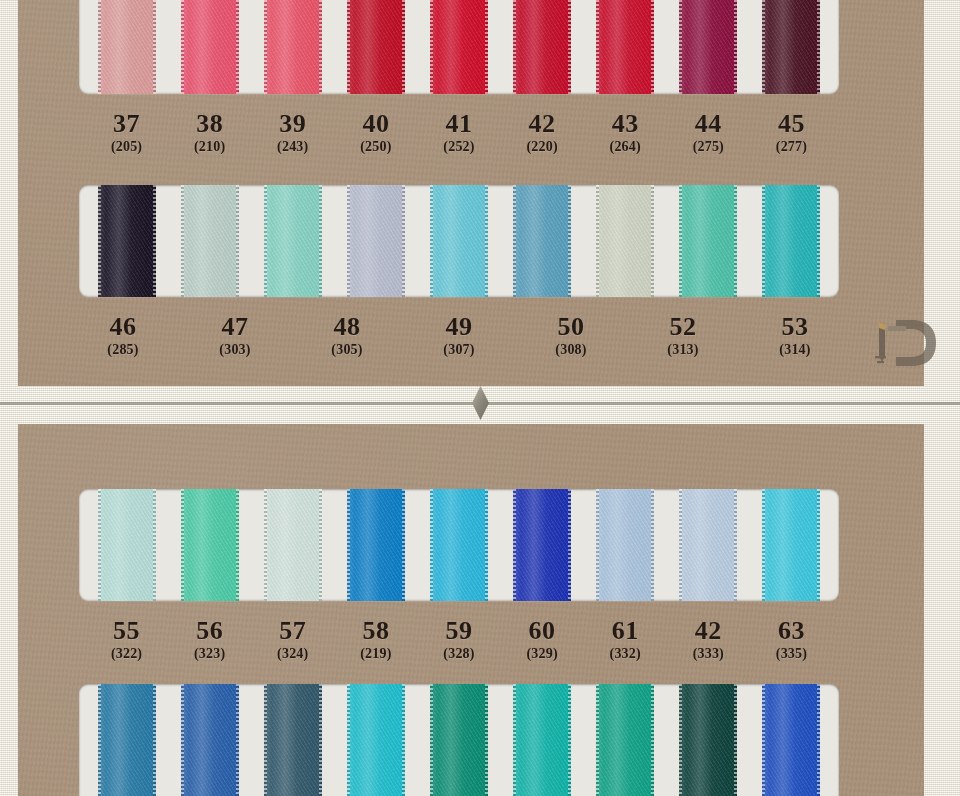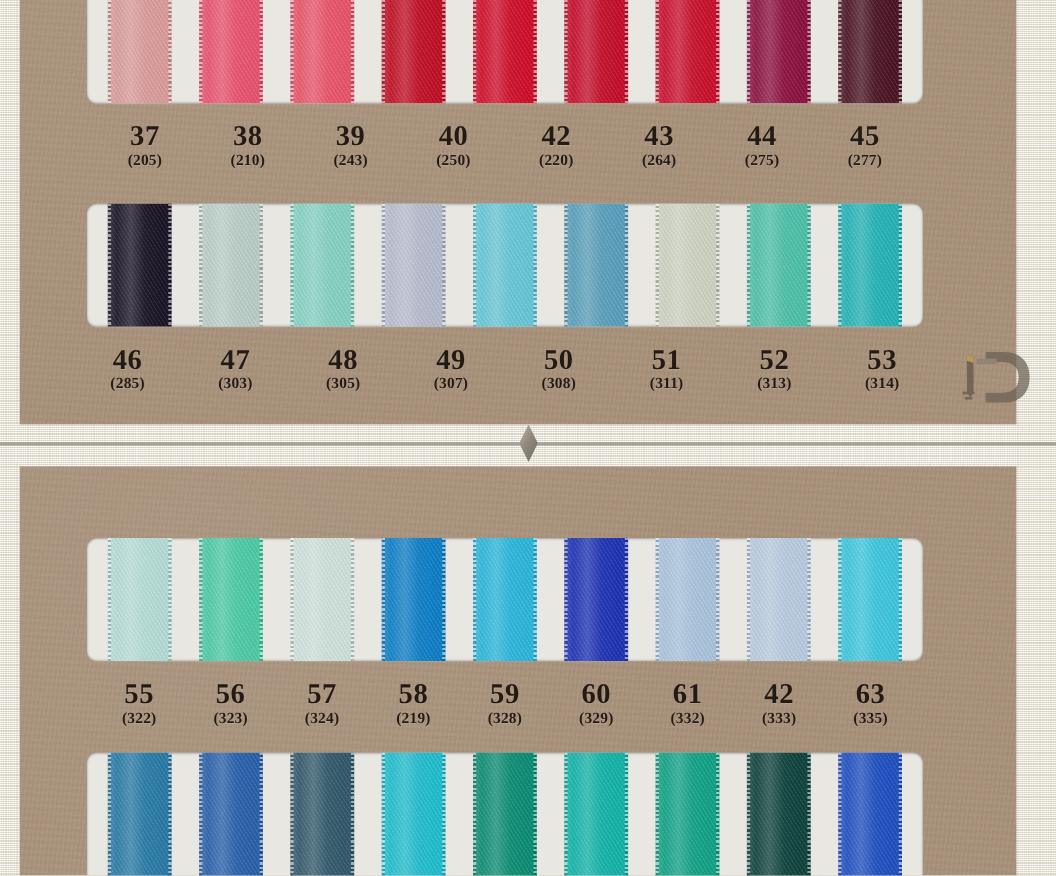--- a/index.html
+++ b/index.html
@@ -226,20 +226,24 @@
       </div>
       <div class="cell">
         <div class="num">39</div>
         <div class="code">(243)</div>
       </div>
       <div class="cell">
         <div class="num">40</div>
         <div class="code">(250)</div>
       </div>
       <div class="cell">
+        <div class="num">41</div>
+        <div class="code">(252)</div>
+      </div>
+      <div class="cell">
         <div class="num">42</div>
         <div class="code">(220)</div>
       </div>
       <div class="cell">
         <div class="num">43</div>
         <div class="code">(264)</div>
       </div>
       <div class="cell">
         <div class="num">44</div>
         <div class="code">(275)</div>
@@ -346,24 +350,20 @@
         <div class="num">48</div>
         <div class="code">(305)</div>
       </div>
       <div class="cell">
         <div class="num">49</div>
         <div class="code">(307)</div>
       </div>
       <div class="cell">
         <div class="num">50</div>
         <div class="code">(308)</div>
-      </div>
-      <div class="cell">
-        <div class="num">51</div>
-        <div class="code">(311)</div>
       </div>
       <div class="cell">
         <div class="num">52</div>
         <div class="code">(313)</div>
       </div>
       <div class="cell">
         <div class="num">53</div>
         <div class="code">(314)</div>
       </div>
     </div>

